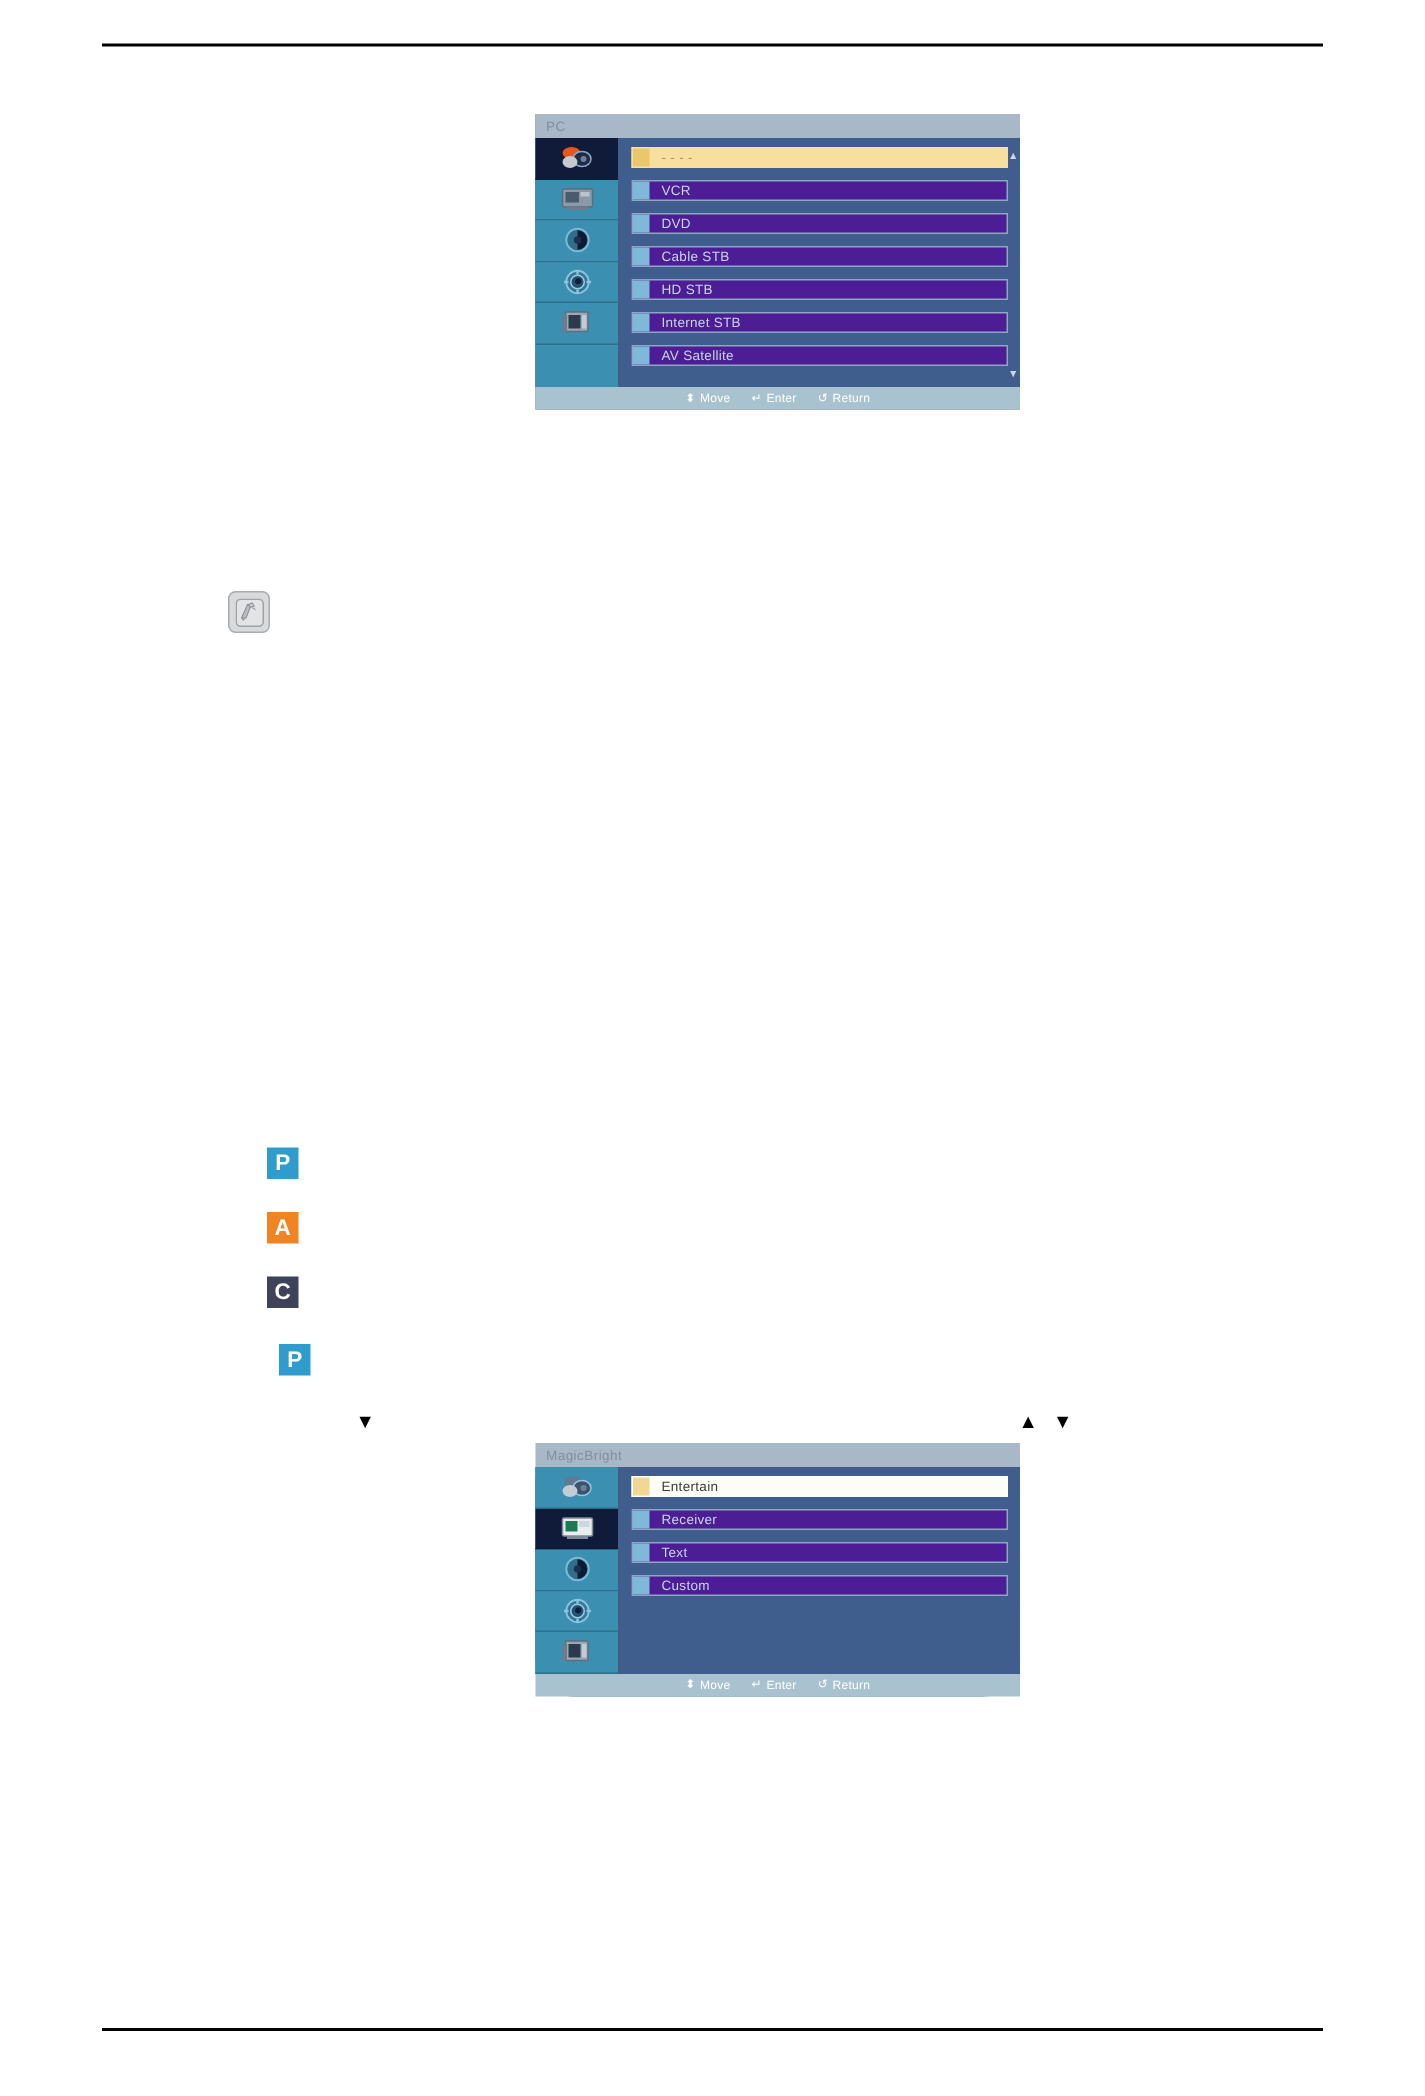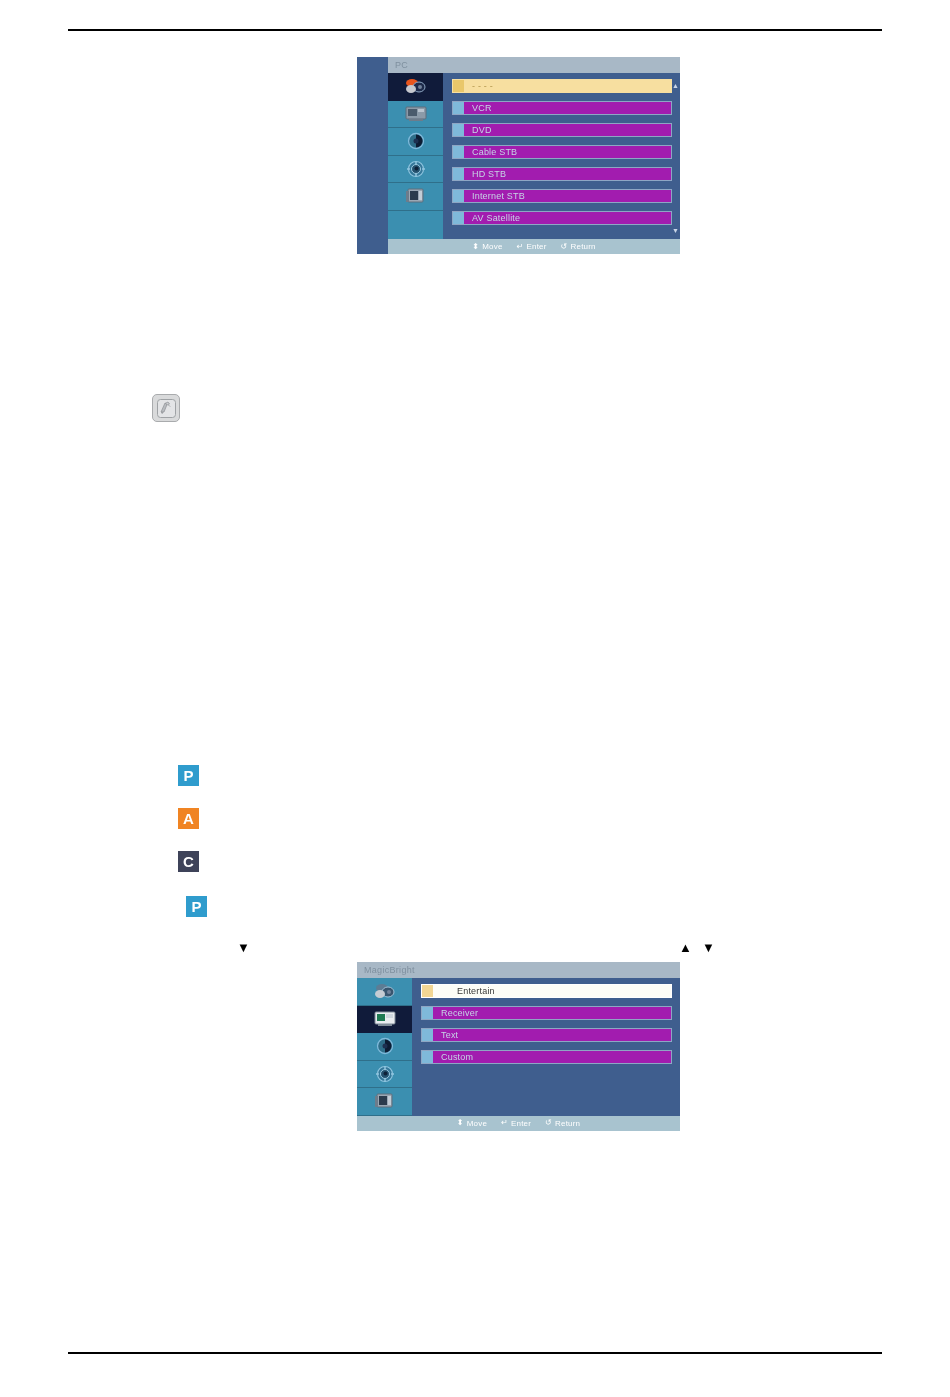--- a/index.html
+++ b/index.html
@@ -74,21 +74,21 @@
   .arrow-right-dn  { left: 702px; top: 941px; }
 
   
   .osd {
     position: absolute;
     width: 323px;
     background: #3f5e8e;
     box-sizing: border-box;
     font-family: "Liberation Sans", sans-serif;
   }
-  .osd-1 { left: 357px; top: 57px; padding-left: 31px; }
+  .osd-1 { left: 357px; top: 76px; }
   .osd-2 { left: 357px; top: 962px; border-radius: 25px; }
 
   .osd-title {
     height: 16px;
     background: #a8b8c6;
     color: #7f909f;
     font-size: 9px;
     line-height: 16px;
     padding-left: 7px;
     letter-spacing: .3px;
@@ -137,21 +137,21 @@
     position: relative;
     box-sizing: border-box;
   }
   .osd-row:last-child { margin-bottom: 0; }
 
   
   .osd-row .row-box {
     flex: 1 1 auto;
     height: 14px;
     border: 1px solid #8ea6c4;
-    background: #a21caf;
+    background: #4c1d95;
     display: flex;
     align-items: center;
     box-sizing: border-box;
   }
   .osd-row .row-swatch {
     width: 11px;
     height: 12px;
     background: #7fb9da;
     flex: 0 0 11px;
     margin-left: 0px;
@@ -169,21 +169,20 @@
   .osd-row.sel-yellow .row-box {
     background: #f7dfa0;
     border-color: #f7dfa0;
   }
   .osd-row.sel-yellow .row-swatch { background: #e9c76a; }
   .osd-row.sel-yellow .row-label { color: #b2964c; }
 
   .osd-row.sel-white .row-box {
     background: #fdfdf7;
     border-color: #ffffff;
-    gap: 16px;
   }
   .osd-row.sel-white .row-swatch { background: #f2d694; }
   .osd-row.sel-white .row-label { color: #3a3a3a; }
 
   
   .pane-arrow {
     position: absolute;
     right: 1px;
     font-size: 7px;
     color: #c9d6e8;

